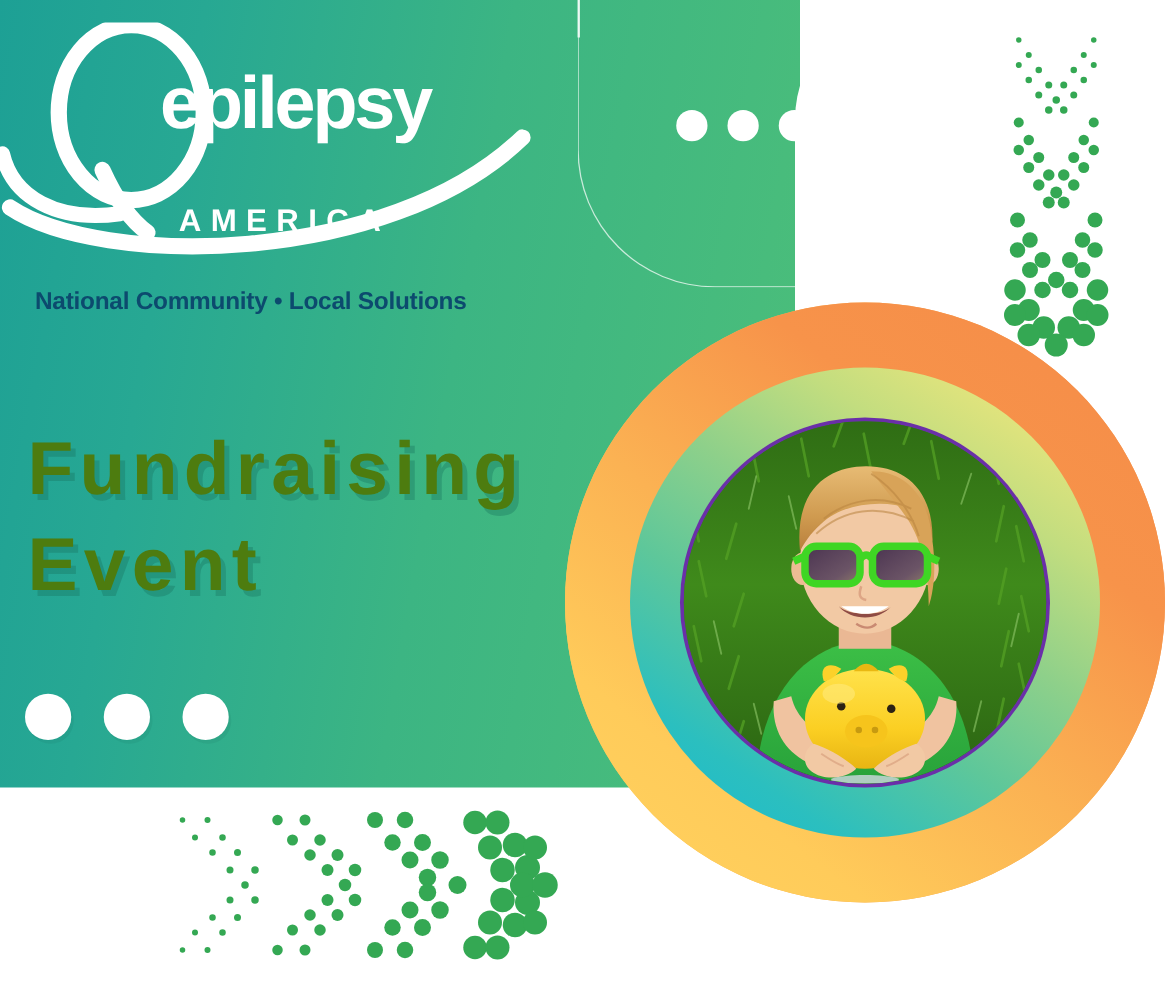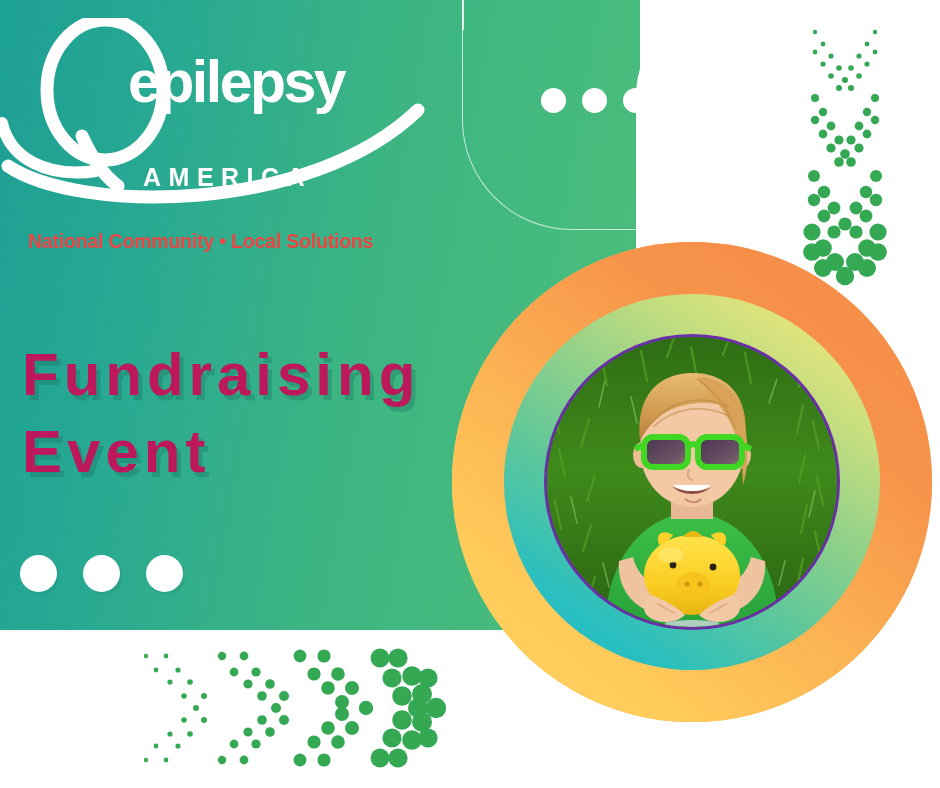--- a/index.html
+++ b/index.html
@@ -60,30 +60,30 @@
   }
   .logo-america {
     left:143px; top:146px;
     font-size:25px;
     line-height:26px;
     letter-spacing:7.5px;
   }
 
   .tagline {
     position:absolute; left:28px; top:230px;
-    color:#ef4444;
+    color:#0c4a6e;
     font-size:19.5px;
     font-weight:700;
     letter-spacing:-0.2px;
   }
 
   
   .headline {
     position:absolute; left:22px; top:336px;
-    color:#be185d;
+    color:#4d7c0f;
     font-size:60px;
     font-weight:700;
     line-height:77px;
     letter-spacing:5px;
     text-shadow:4px 5px 0 rgba(23,110,92,.34);
     white-space:pre-line;
   }
 
   
   .dots-row { position:absolute; display:flex; }

